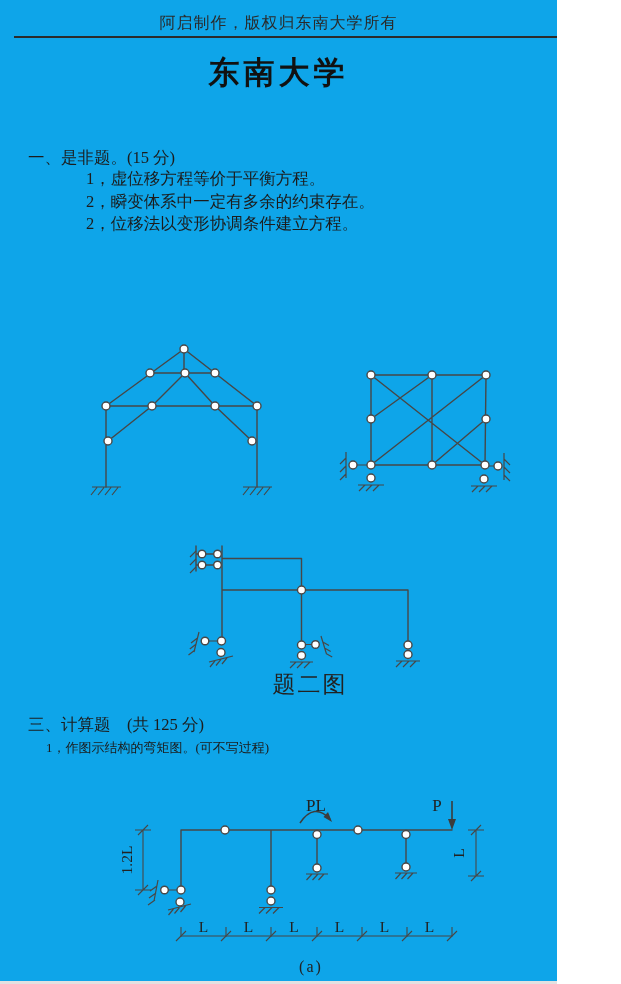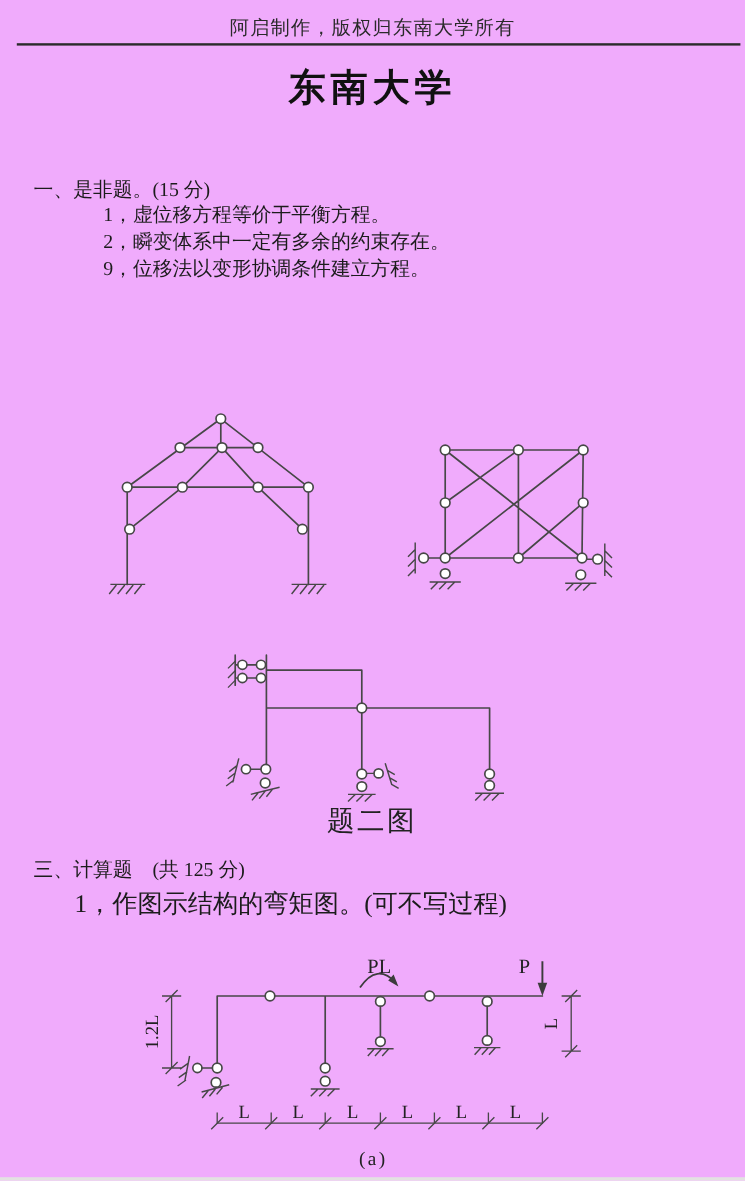--- a/index.html
+++ b/index.html
@@ -1,54 +1,54 @@
 <!DOCTYPE html>
 <html><head>
 <meta charset="utf-8">
 <style>
   html,body{margin:0;padding:0;background:#ffffff;}
   .page{
-    position:relative;width:621px;height:984px;background:#f0abfc;overflow:hidden;
+    position:relative;width:557px;height:984px;background:#0ea5e9;overflow:hidden;
     font-family:"Liberation Serif","DejaVu Serif",serif;color:#1c1c1c;
   }
   .copyright{position:absolute;top:13px;left:0;width:100%;text-align:center;
     font-size:16px;letter-spacing:1px;color:#2a2a2a;}
   .rule{position:absolute;top:36px;left:14px;width:603px;height:2px;background:#2b2b2b;}
   .title{position:absolute;top:52px;left:0;width:100%;text-align:center;
     font-size:31px;font-weight:bold;letter-spacing:4px;color:#111;}
   .subtitle-wrap{position:absolute;top:106px;left:0;width:100%;text-align:center;}
   .subtitle{display:inline-block;font-size:20.5px;font-weight:bold;letter-spacing:.5px;
     border-bottom:2px solid #181818;padding-bottom:2px;color:#111;}
   .s-heading{position:absolute;left:28px;font-size:16.5px;color:#1c1c1c;white-space:pre;}
   .s1{top:147px;}
   .s2{top:320px;}
   .s3{top:714px;}
   .items{position:absolute;left:51px;top:168px;width:549px;font-size:16.5px;line-height:22.5px;}
   .item{padding-left:27px;text-indent:-27px;margin-left:35px;}
-  .s3-item{position:absolute;left:62px;top:739px;font-size:21px;}
+  .s3-item{position:absolute;left:46px;top:739px;font-size:13px;}
   .fig-caption{position:absolute;text-align:center;color:#222;}
   .cap2{left:258px;top:669px;width:104px;font-size:23px;letter-spacing:2px;}
   .capA{left:284px;top:958px;width:54px;font-size:16px;letter-spacing:2px;}
   svg{position:absolute;overflow:visible;}
   .bottom-edge{position:absolute;left:0;bottom:0;width:100%;height:3px;background:#e3e1e1;}
 </style>
 </head>
 <body>
 
 <div class="page">
 
   <div class="copyright">阿启制作，版权归东南大学所有</div>
   <div class="rule"></div>
   <div class="title">东南大学</div>
 
   <div class="s-heading s1">一、是非题。(15 分)</div>
   <div class="items">
     <div class="item">1，虚位移方程等价于平衡方程。</div>
     <div class="item">2，瞬变体系中一定有多余的约束存在。</div>
-    <div class="item">9，位移法以变形协调条件建立方程。</div>
+    <div class="item">2，位移法以变形协调条件建立方程。</div>
   </div>
 
 
   <svg style="left:80px;top:340px;" width="200" height="158" viewBox="80 340 200 158">
     <g stroke="#474747" stroke-width="1.4" fill="none" stroke-linecap="round">
       <path d="M184 349 L106 406 M184 349 L257 406 M150 373 H215 M184 349 V373 M106 406 H257 M185 373 L152 406 L108 441 M185 373 L215 406 L252 441 M106 406 V487 M257 406 V487"></path>
     </g>
     <g stroke="#474747" stroke-width="1.2" fill="none">
       <path d="M92 487 H121 M97 487.5 L91 495 M104 487.5 L98 495 M111 487.5 L105 495 M118 487.5 L112 495"></path>
     </g>

